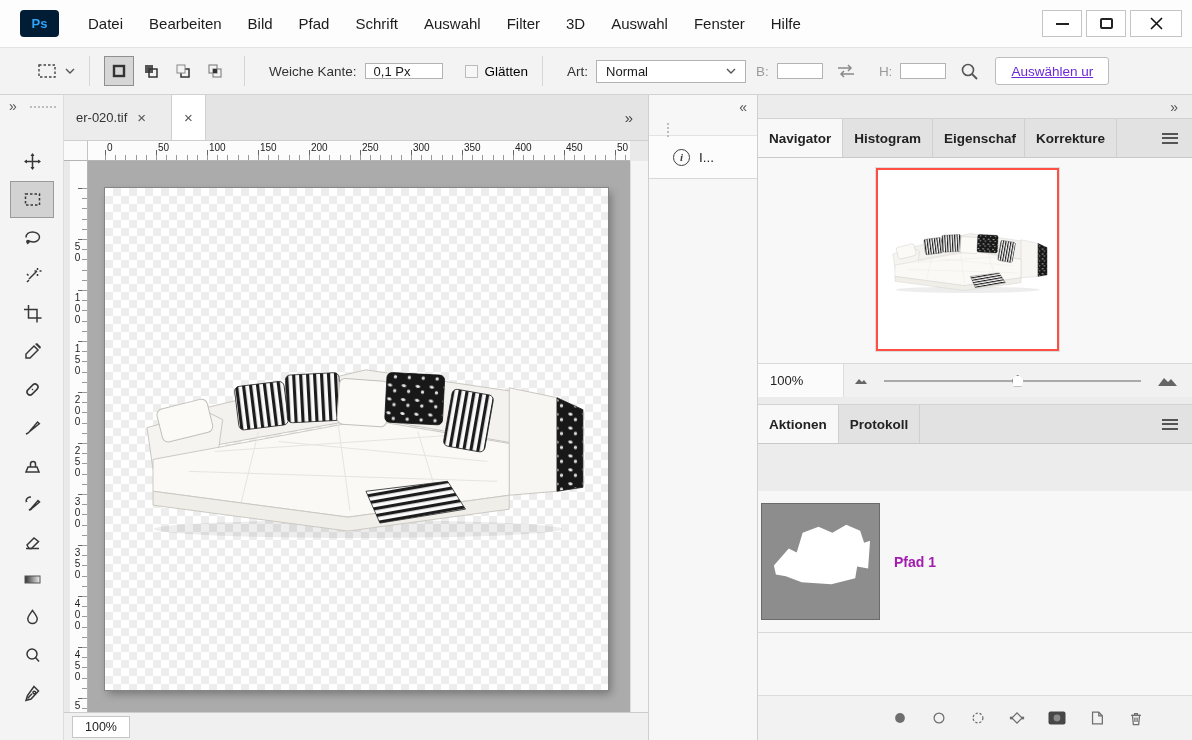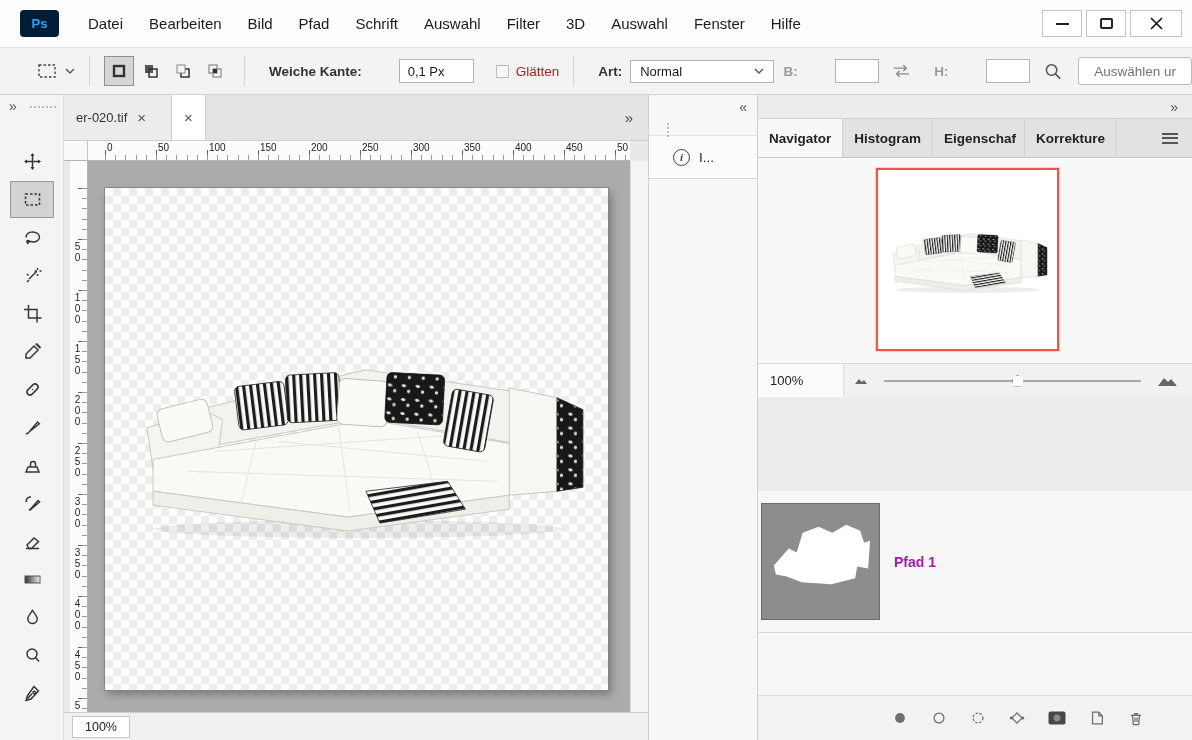--- a/index.html
+++ b/index.html
@@ -16,28 +16,28 @@
   .glyph-min { width:13px; height:2px; background:#222; }
   .glyph-max { width:13px; height:11px; border:2px solid #222; border-radius:2px; }
 
   
   .optionsbar { position:absolute; top:48px; left:0; right:0; height:47px; background:#f3f3f3; border-bottom:1px solid #d2d2d2; display:flex; align-items:center; font-size:13.5px; color:#333; }
   .tool-preview { display:flex; align-items:center; gap:7px; margin-left:36px; }
   .vsep { width:1px; height:30px; background:#d6d6d6; margin:0 14px; }
   .mode-group { display:flex; gap:2px; }
   .mode-btn { width:30px; height:30px; display:flex; align-items:center; justify-content:center; border:1px solid transparent; }
   .mode-btn.active { background:#d6d6d6; border:1px solid #8f8f8f; }
-  .field-label { margin:0 8px 0 10px; white-space:nowrap;font-weight:bold; }
-  .txt-input { background:#fff; border:1px solid #b3b3b3; height:24px; display:flex; align-items:center; padding:4px 8px; font-size:13px; color:#1a1a1a;margin-left:29px; }
+  .field-label { margin:0 8px 0 10px; white-space:nowrap; }
+  .txt-input { background:#fff; border:1px solid #b3b3b3; height:16px; display:flex; align-items:center; padding:4px 8px; font-size:13px; color:#1a1a1a; }
   .w-feather { width:78px; }
   .w-dim { width:46px; }
-  .chk-row { display:flex; align-items:center; gap:7px; margin-left:22px; color:#b91c1c; }
+  .chk-row { display:flex; align-items:center; gap:7px; margin-left:22px; color:#000000; }
   .chk-box { width:13px; height:13px; border:1px solid #bcbcbc; background:#f7f7f7; }
   .select-box { width:150px; height:23px; background:#fff; border:1px solid #b3b3b3; display:flex; align-items:center; justify-content:space-between; padding:0 9px; font-size:13px; color:#1a1a1a; }
-  .push-btn { height:28px; margin-left:16px; padding:0 15px; background:#fff; border:1px solid #bdbdbd; border-radius:3px; font-size:13.5px; color:#737373; display:flex; align-items:center; white-space:nowrap; }
+  .push-btn { height:28px; margin-left:16px; padding:0 15px; background:#fff; border:1px solid #bdbdbd; border-radius:3px; font-size:13.5px; color:#6d28d9; display:flex; align-items:center; white-space:nowrap;text-decoration:underline; }
 
   
   .toolbar { position:absolute; top:95px; left:0; width:64px; bottom:0; background:#f4f4f4; border-right:1px solid #dcdcdc; }
   .toolbar-expand { position:absolute; top:3px; left:9px; color:#555; font-size:14px; }
   .toolbar-grip { position:absolute; top:11px; left:30px; width:26px; border-top:2px dotted #bdbdbd; }
   .tools { position:absolute; top:48px; left:10px; display:flex; flex-direction:column; gap:1px; }
   .tool { width:44px; height:37px; display:flex; align-items:center; justify-content:center; border:1px solid transparent; }
   .tool.active { background:#d2d2d2; border:1px solid #9a9a9a; }
   .tool svg { stroke:#373737; fill:none; stroke-width:1.5; }
 
@@ -426,20 +426,27 @@
       </div>
       <span class="mount" style="margin-right:14px">
           <svg width="21" height="13" viewBox="0 0 21 13">
             <path d="M1 12l6-8 4 4 3-3 6 7z" fill="#666"></path>
           </svg>
         </span>
     </div>
 
     <div class="group-gap"></div>
 
+    <div class="panel-tabs">
+      <div class="ptab active">Aktionen</div>
+      <div class="ptab">Protokoll</div>
+      <div class="pmenu">
+          <span class="hamb"></span>
+        </div>
+    </div>
 
     <div class="group-gap"></div>
 
 
     <div class="paths-body">
       <div class="path-row">
         <div class="path-thumb">
           <svg width="117" height="115">
               <use href="#path-sil"></use>
             </svg>

